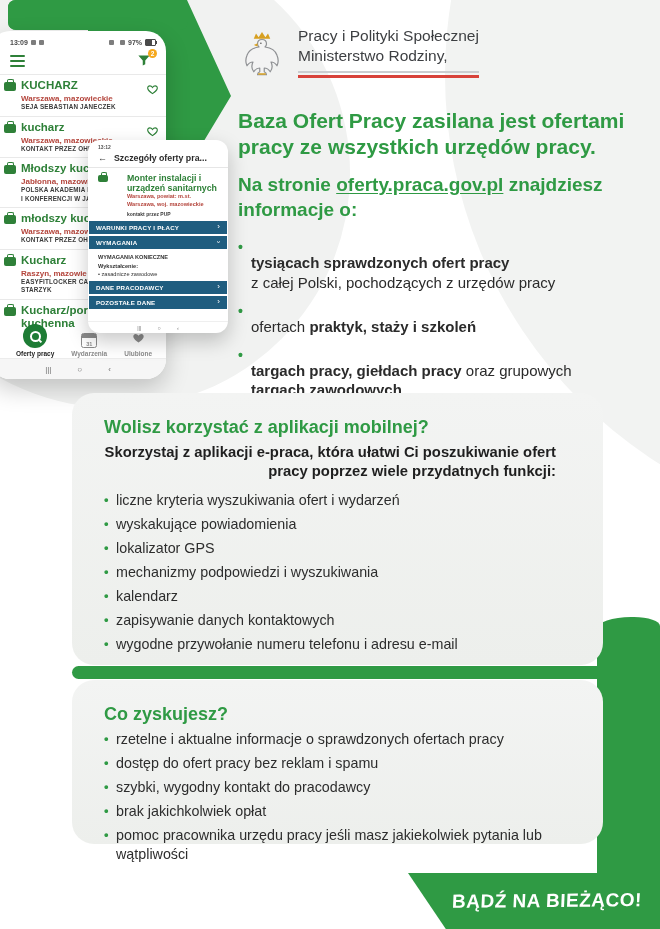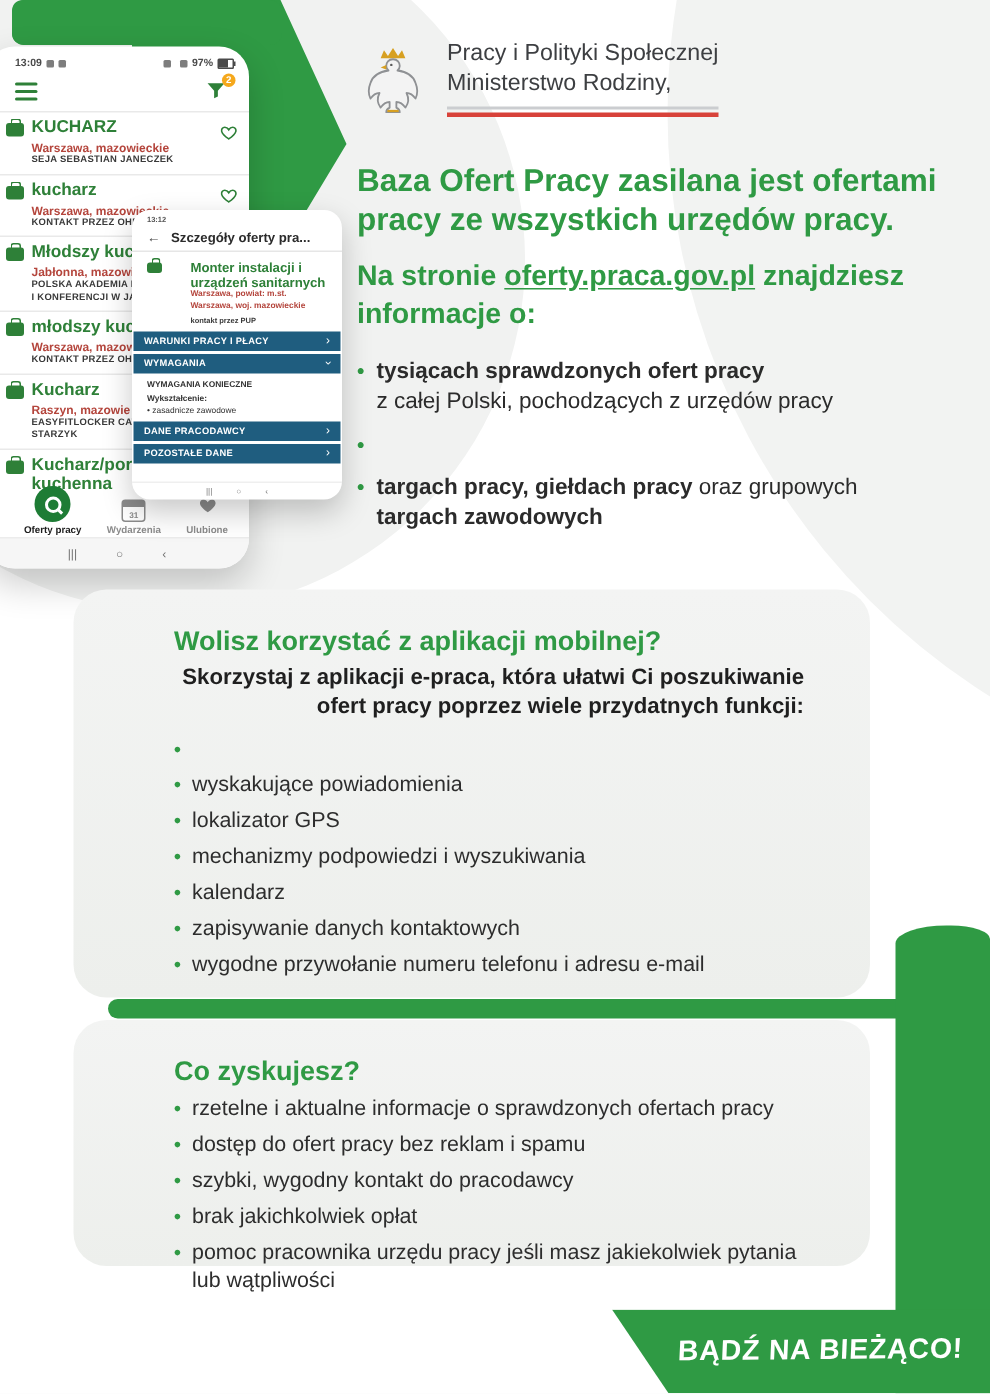--- a/index.html
+++ b/index.html
@@ -85,25 +85,25 @@
   .min-sep-red{height:3px;background:#d8423a;margin-top:2px;}
 
   
   .intro{position:absolute;left:238px;top:108px;width:392px;z-index:1;}
   .intro-h1{font-size:21px;font-weight:700;color:#2f9a44;line-height:1.26;margin:0 0 12px 0;}
   .intro-sub{font-size:19px;font-weight:700;color:#2f9a44;line-height:1.3;margin:0 0 16px 0;}
   .intro-link{text-decoration:underline;text-underline-offset:2px;cursor:pointer;color:#2f9a44;}
   .rich-list{list-style:none;margin:0;padding:0;}
   .rich-list li{display:flex;margin-bottom:9px;font-size:15px;color:#2b2b2b;line-height:1.32;}
   .bullet{flex:0 0 13px;color:#2f9a44;font-weight:700;font-size:14px;line-height:1.4;}
-  .rich{white-space:pre-line;}
-
-  
-  .grey-box{position:absolute;left:49px;width:531px;background:linear-gradient(180deg,#f3f4f3,#edefec);
-            border-radius:22px;z-index:2;padding:24px 28px 0 67px;box-sizing:border-box;}
+  .rich{white-space:pre-line;margin-top:15px;}
+
+  
+  .grey-box{position:absolute;left:72px;width:531px;background:linear-gradient(180deg,#f3f4f3,#edefec);
+            border-radius:22px;z-index:2;padding:24px 28px 0 32px;box-sizing:border-box;}
   .box1{top:393px;height:272px;}
   .box2{top:680px;height:164px;}
   .box-h{font-size:18px;font-weight:700;color:#2f9a44;margin:0 0 5px 0;}
   .box-intro{font-size:14.8px;font-weight:700;color:#1f1f1f;line-height:1.3;max-width:452px;margin:0 16px 10px 0;text-align:right;}
   .plain-list{list-style:none;margin:0;padding:0;max-width:458px;}
   .plain-list li{display:flex;font-size:14.3px;color:#2d2d2d;line-height:1.36;margin-bottom:4.5px;}
   .plain-list .bullet{flex:0 0 12px;font-size:13px;}
 
   
   .gap-strip{position:absolute;left:72px;top:666px;width:588px;height:13px;background:#2f9a44;
@@ -327,35 +327,37 @@
       <span>Na stronie </span><span class="intro-link">oferty.praca.gov.pl</span><span> znajdziesz informacje o:</span>
     </p>
     <ul class="rich-list" id="intro-bullets">
         <li>
           <span class="bullet">•</span>
           <span class="rich"><b>tysiącach sprawdzonych ofert pracy</b>
 z całej Polski, pochodzących z urzędów pracy</span>
         </li>
         <li>
           <span class="bullet">•</span>
+          <span class="rich">ofertach <b>praktyk, staży i szkoleń</b></span>
         </li>
         <li>
           <span class="bullet">•</span>
           <span class="rich"><b>targach pracy, giełdach pracy</b> oraz grupowych
 <b>targach zawodowych</b></span>
         </li>
       </ul>
   </div>
 
   <div class="grey-box box1">
     <p class="box-h">Wolisz korzystać z aplikacji mobilnej?</p>
     <p class="box-intro">Skorzystaj z aplikacji e-praca, która ułatwi Ci poszukiwanie ofert pracy poprzez wiele przydatnych funkcji:</p>
     <ul class="plain-list" id="feature-list">
         <li>
           <span class="bullet">•</span>
+          <span>liczne kryteria wyszukiwania ofert i wydarzeń</span>
         </li>
         <li>
           <span class="bullet">•</span>
           <span>wyskakujące powiadomienia</span>
         </li>
         <li>
           <span class="bullet">•</span>
           <span>lokalizator GPS</span>
         </li>
         <li>

